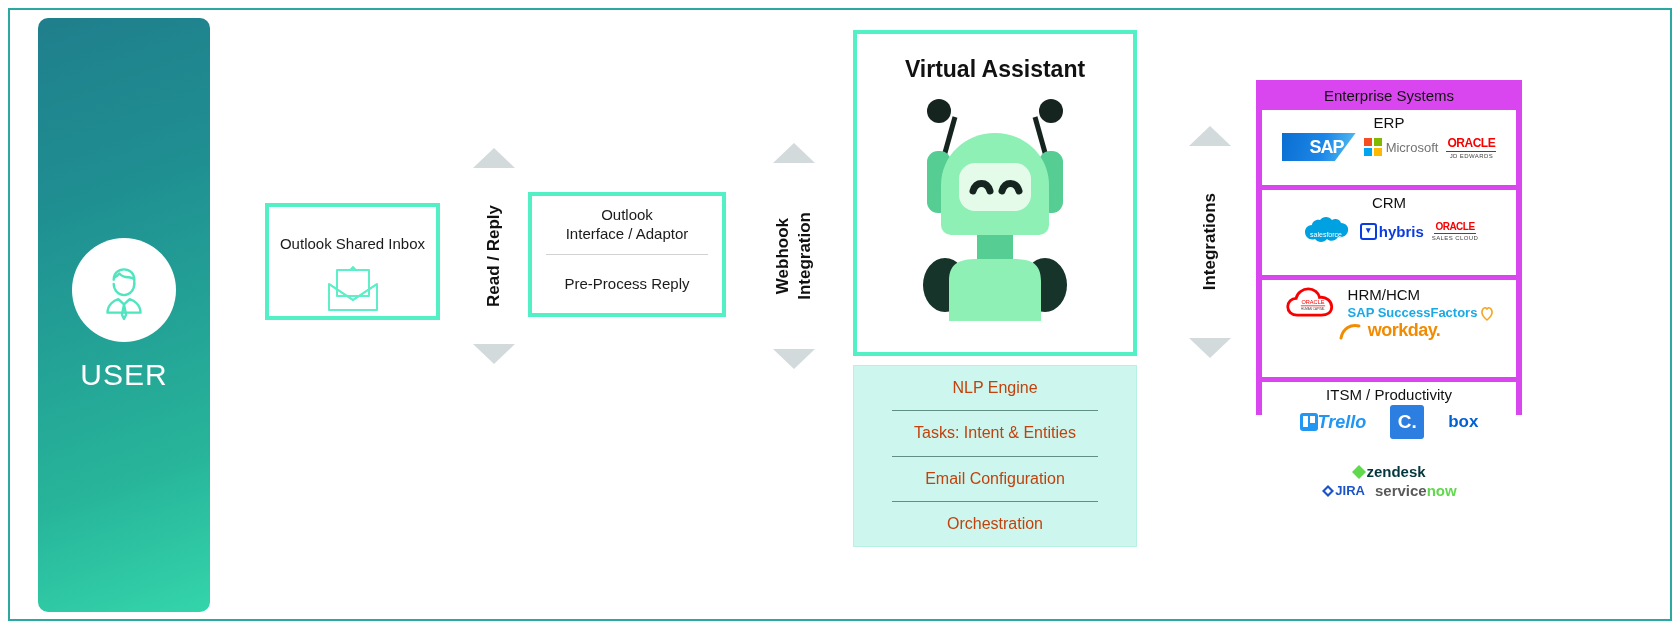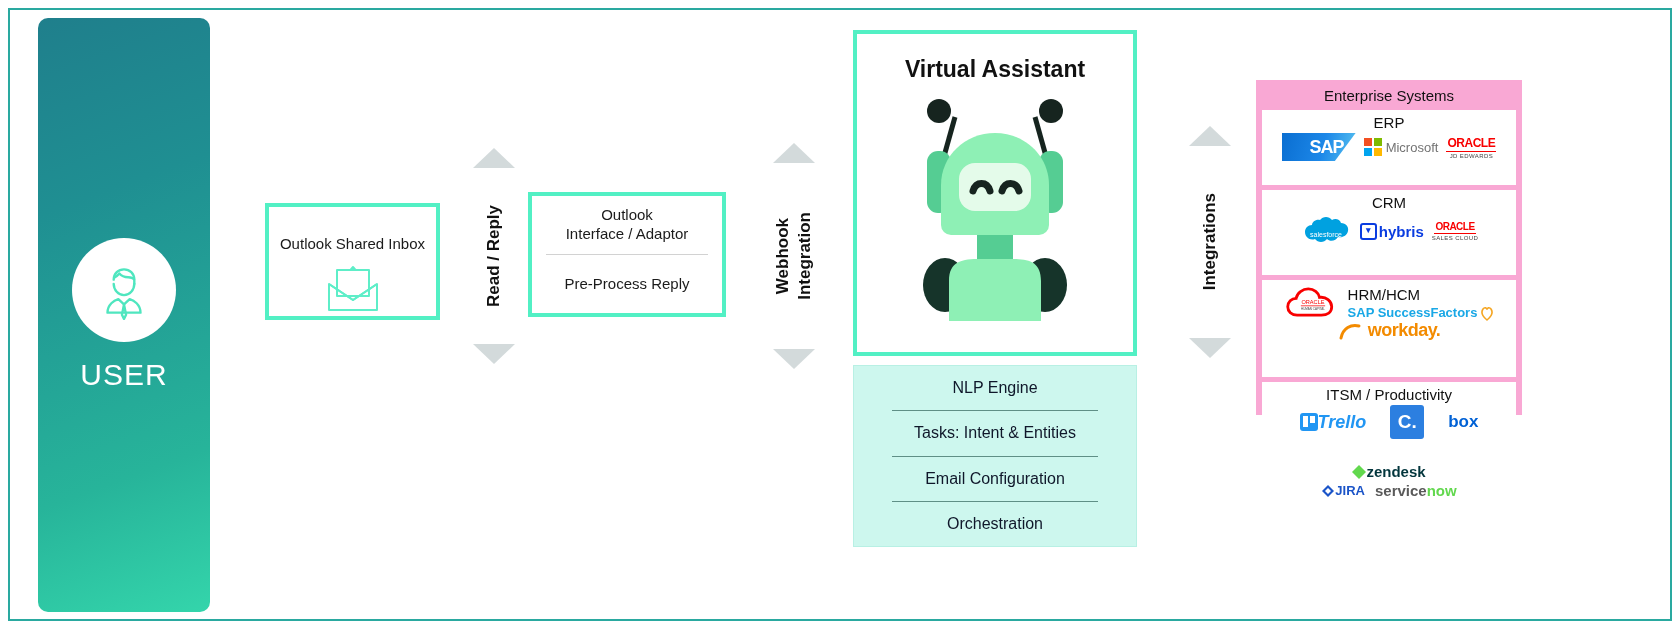--- a/index.html
+++ b/index.html
@@ -43,25 +43,25 @@
   .col-webhook{left:752px;top:143px;width:84px;height:226px;}
   .col-integr{left:1168px;top:126px;width:84px;height:232px;}
 
   
   .va-box{left:853px;top:30px;width:284px;height:326px;}
   .va-title{font-size:23px;font-weight:bold;color:#111;text-align:center;margin-top:22px;}
   .va-robot{display:flex;justify-content:center;margin-top:6px;}
 
   .nlp-box{position:absolute;left:853px;top:365px;width:284px;height:182px;background:#cdf7ee;border:1px solid #b8f0e4;box-sizing:border-box;
            display:flex;flex-direction:column;justify-content:center;}
-  .nlp-row{flex:1;display:flex;align-items:center;justify-content:center;font-size:16px;color:#0f172a;}
+  .nlp-row{flex:1;display:flex;align-items:center;justify-content:center;font-size:16px;color:#c2410c;}
   .nlp-line{height:1px;background:#5f8f86;margin:0 38px;}
 
   
-  .ent-panel{position:absolute;left:1256px;top:80px;width:266px;height:335px;background:#f9a8d4;box-sizing:border-box;padding:0 6px 6px 6px;}
+  .ent-panel{position:absolute;left:1256px;top:80px;width:266px;height:335px;background:#d946ef;box-sizing:border-box;padding:0 6px 6px 6px;}
   .ent-header{height:30px;display:flex;align-items:center;justify-content:center;font-size:15px;color:#111;}
   .ent-card{background:#ffffff;margin-bottom:5px;display:flex;flex-direction:column;align-items:center;padding:4px 0 5px 0;}
   .ent-card-title{font-size:15px;color:#111;margin-bottom:2px;}
   .logo-row{display:flex;align-items:center;justify-content:center;gap:8px;flex-wrap:wrap;}
 
   
   .lg{display:inline-flex;align-items:center;justify-content:center;}
   .sap{width:58px;height:28px;background:linear-gradient(105deg,#0a6ed1 0%,#1c87e8 55%,#59c3f0 100%);
        clip-path:polygon(0 0,100% 0,72% 100%,0 100%);color:#fff;font-weight:bold;font-size:18px;letter-spacing:-1px;padding-left:16px;}
   .ms-grid{display:grid;grid-template-columns:8px 8px;grid-template-rows:8px 8px;gap:2px;}

